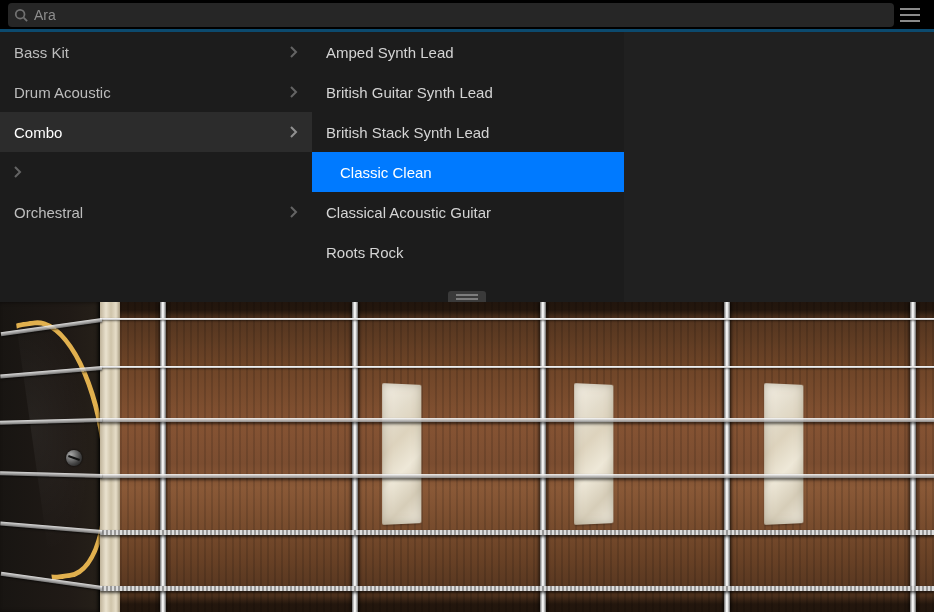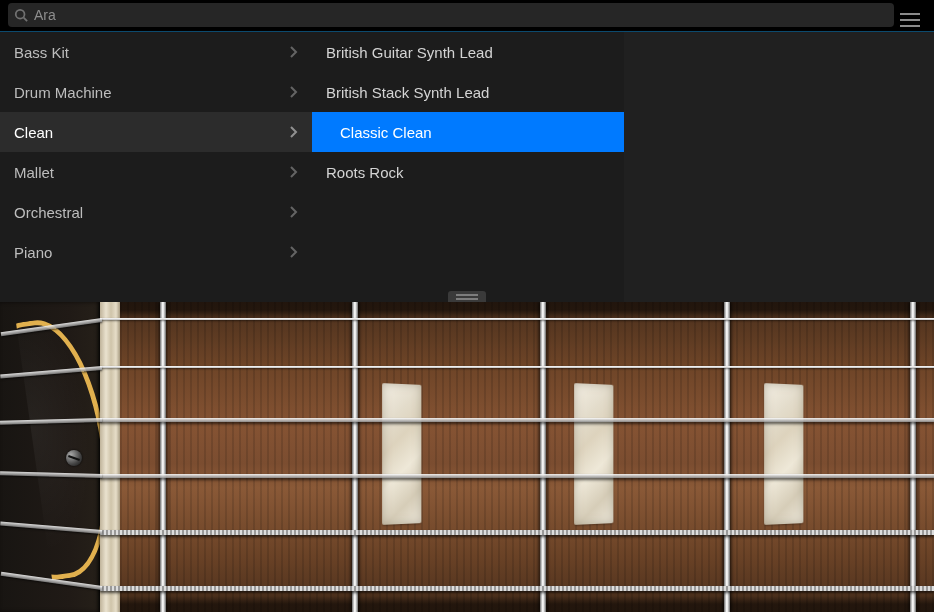--- a/index.html
+++ b/index.html
@@ -1,20 +1,20 @@
 <!DOCTYPE html>
 <html><head>
 <meta charset="utf-8">
 <style>
   * { margin: 0; padding: 0; box-sizing: border-box; }
   html, body { width: 934px; height: 612px; overflow: hidden; font-family: -apple-system, "Helvetica Neue", Arial, sans-serif; background: #000; color: #ddd; }
   .root { width: 934px; height: 612px; display: flex; flex-direction: column; }
 
   
-  .topbar { height: 32px; background: #000; display: flex; align-items: flex-end; padding: 4px 6px; border-bottom: 1px solid #0c4a6e; }
+  .topbar { height: 32px; background: #000; display: flex; align-items: center; padding: 4px 6px; border-bottom: 3px solid #0c4a6e; }
   .search-wrap { flex: 0 0 886px; height: 24px; background: #262626; border-radius: 4px; display: flex; align-items: center; padding: 0 6px; color: #9a9a9a; font-size: 14px; margin-left:2px;}
   .search-wrap .icon { width: 14px; height: 14px; margin-right: 6px; opacity: .65; flex:0 0 auto;}
   .search-wrap .icon svg { width: 14px; height: 14px; }
   .search-wrap .ph { color:#8e8e8e; }
   .menu-icon { width: 32px; display: flex; align-items: center; justify-content: center; color: #8a8a8a; }
   .menu-icon svg { width: 20px; height: 14px; }
 
   
   .browser { flex: 0 0 270px; background: #1c1c1c; display: flex; position: relative; overflow:hidden; }
   .col { height: 100%; overflow: hidden; }
@@ -132,59 +132,58 @@
 
   <div class="browser">
     <div class="col cat" id="col-cat">
         <div class="row">
           <span class="label">Bass Kit</span>
           <span class="chev"><svg viewBox="0 0 8 12" fill="none" stroke="#bbb" stroke-width="2">
               <polyline points="1,1 6,6 1,11"></polyline>
             </svg></span>
         </div>
         <div class="row">
-          <span class="label">Drum Machine</span>
+          <span class="label">Drum Acoustic</span>
           <span class="chev"><svg viewBox="0 0 8 12" fill="none" stroke="#bbb" stroke-width="2">
               <polyline points="1,1 6,6 1,11"></polyline>
             </svg></span>
         </div>
         <div class="row selected">
-          <span class="label">Clean</span>
-          <span class="chev"><svg viewBox="0 0 8 12" fill="none" stroke="#bbb" stroke-width="2">
-              <polyline points="1,1 6,6 1,11"></polyline>
-            </svg></span>
-        </div>
-        <div class="row">
-          <span class="label">Mallet</span>
+          <span class="label">Combo</span>
+          <span class="chev"><svg viewBox="0 0 8 12" fill="none" stroke="#bbb" stroke-width="2">
+              <polyline points="1,1 6,6 1,11"></polyline>
+            </svg></span>
+        </div>
+        <div class="row">
           <span class="chev"><svg viewBox="0 0 8 12" fill="none" stroke="#bbb" stroke-width="2">
               <polyline points="1,1 6,6 1,11"></polyline>
             </svg></span>
         </div>
         <div class="row">
           <span class="label">Orchestral</span>
           <span class="chev"><svg viewBox="0 0 8 12" fill="none" stroke="#bbb" stroke-width="2">
               <polyline points="1,1 6,6 1,11"></polyline>
             </svg></span>
         </div>
-        <div class="row">
-          <span class="label">Piano</span>
-          <span class="chev"><svg viewBox="0 0 8 12" fill="none" stroke="#bbb" stroke-width="2">
-              <polyline points="1,1 6,6 1,11"></polyline>
-            </svg></span>
-        </div>
       </div>
     <div class="col pre" id="col-pre">
+        <div class="row">
+          <span class="label">Amped Synth Lead</span>
+        </div>
         <div class="row">
           <span class="label">British Guitar Synth Lead</span>
         </div>
         <div class="row">
           <span class="label">British Stack Synth Lead</span>
         </div>
         <div class="row selected">
           <span class="label">Classic Clean</span>
+        </div>
+        <div class="row">
+          <span class="label">Classical Acoustic Guitar</span>
         </div>
         <div class="row">
           <span class="label">Roots Rock</span>
         </div>
       </div>
     <div class="col extra"></div>
     <div class="drag-handle">
       <svg viewBox="0 0 22 8">
           <rect y="1" width="22" height="2" fill="#aaa"></rect>
           <rect y="5" width="22" height="2" fill="#aaa"></rect>

